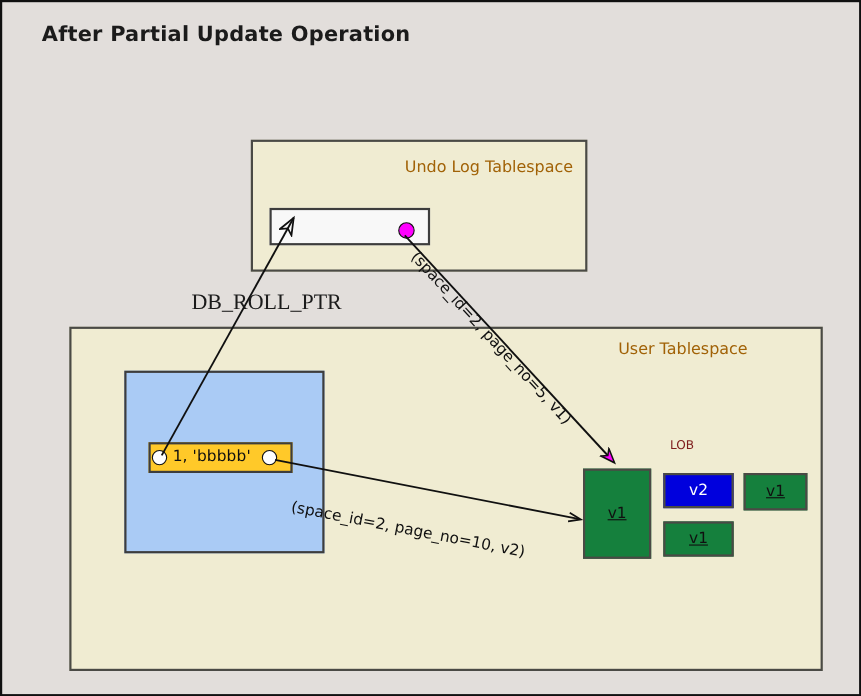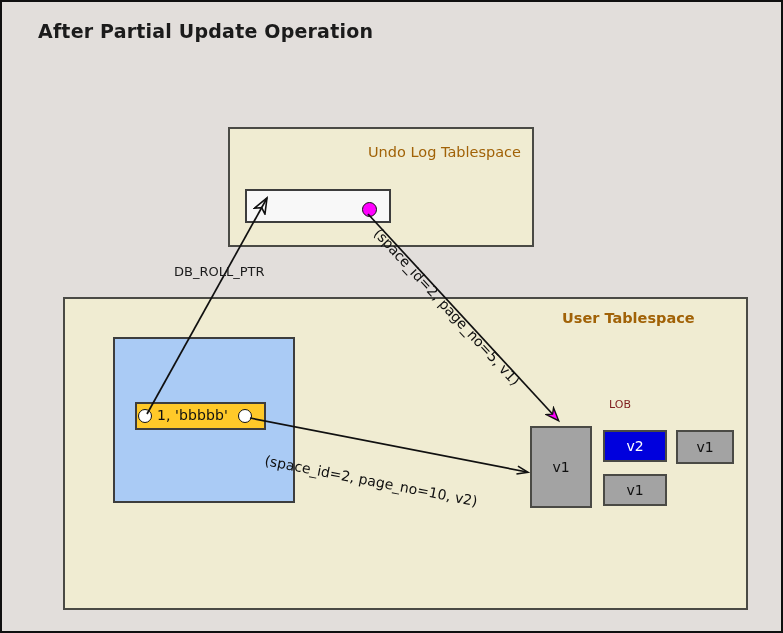--- a/index.html
+++ b/index.html
@@ -76,21 +76,20 @@
     background: #ff00ff;
     border: 1.5px solid #101010;
     box-sizing: border-box;
   }
   
   #user-tablespace {
     left: 61px;
     top: 295px;
     width: 685px;
     height: 313px;
-    font-weight: bold;
   }
   #user-tablespace-label {
     left: 497px;
     top: 11px;
   }
   
   #clustered-index-page {
     left: 111px;
     top: 335px;
     width: 182px;
@@ -146,21 +145,21 @@
   }
   .lob-box {
     position: absolute;
     box-sizing: border-box;
     border: 2px solid #4a4a45;
     display: flex;
     align-items: center;
     justify-content: center;
     font-size: 14px;
   }
-  .lob-old { background: #a3a3a3; color: #101010; }
+  .lob-old { background: #15803d; color: #101010; text-decoration: underline; }
   .lob-new { background: #0000dd; color: #ffffff; }
   #lob-main   { left: 528px; top: 424px; width: 62px; height: 82px; }
   #lob-part-new { left: 601px; top: 428px; width: 64px; height: 32px; }
   #lob-part-old2 { left: 601px; top: 472px; width: 64px; height: 32px; }
   #lob-part-old3 { left: 674px; top: 428px; width: 58px; height: 34px; }
   
   #arrow-layer {
     position: absolute;
     left: 0;
     top: 0;
@@ -170,23 +169,24 @@
   }
   .arrow-label {
     font-family: "DejaVu Sans", sans-serif;
     font-size: 14px;
     fill: #101010;
   }
   .db-roll-ptr-label {
     position: absolute;
     left: 172px;
     top: 262px;
-    font-size: 13px;
+    font-size: 20px;
     color: #1b1b1b;
     white-space: nowrap;
+    font-family: Liberation Serif, serif;
   }
 </style>
 </head>
 <body>
 
 <div id="canvas">
 
   <div id="page-title">After Partial Update Operation</div>
 
   <div class="box tablespace" id="undo-tablespace">

